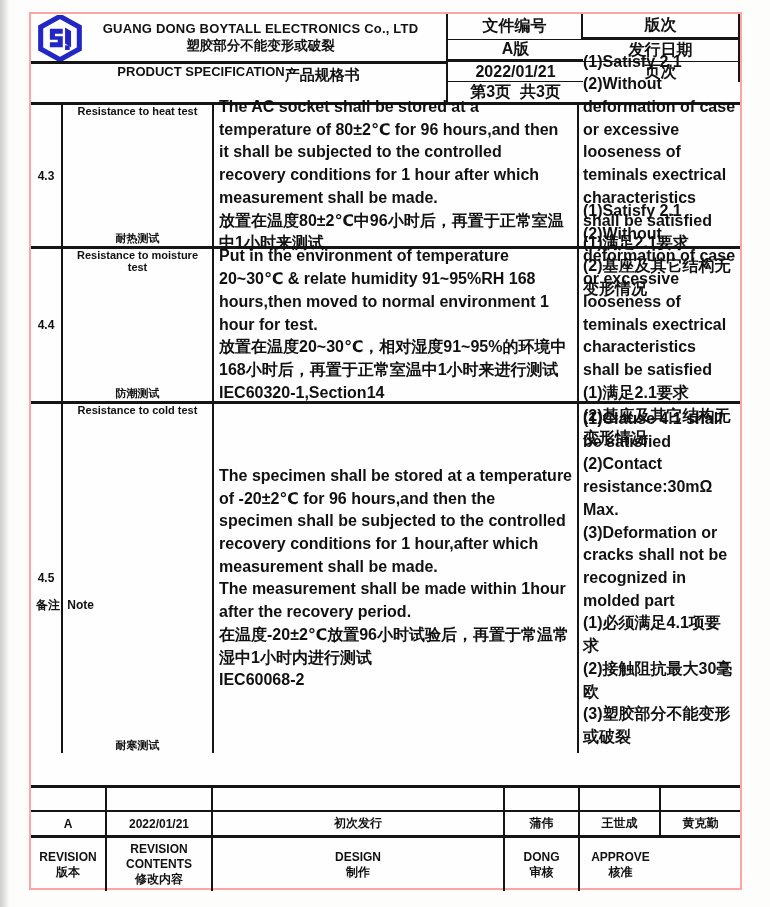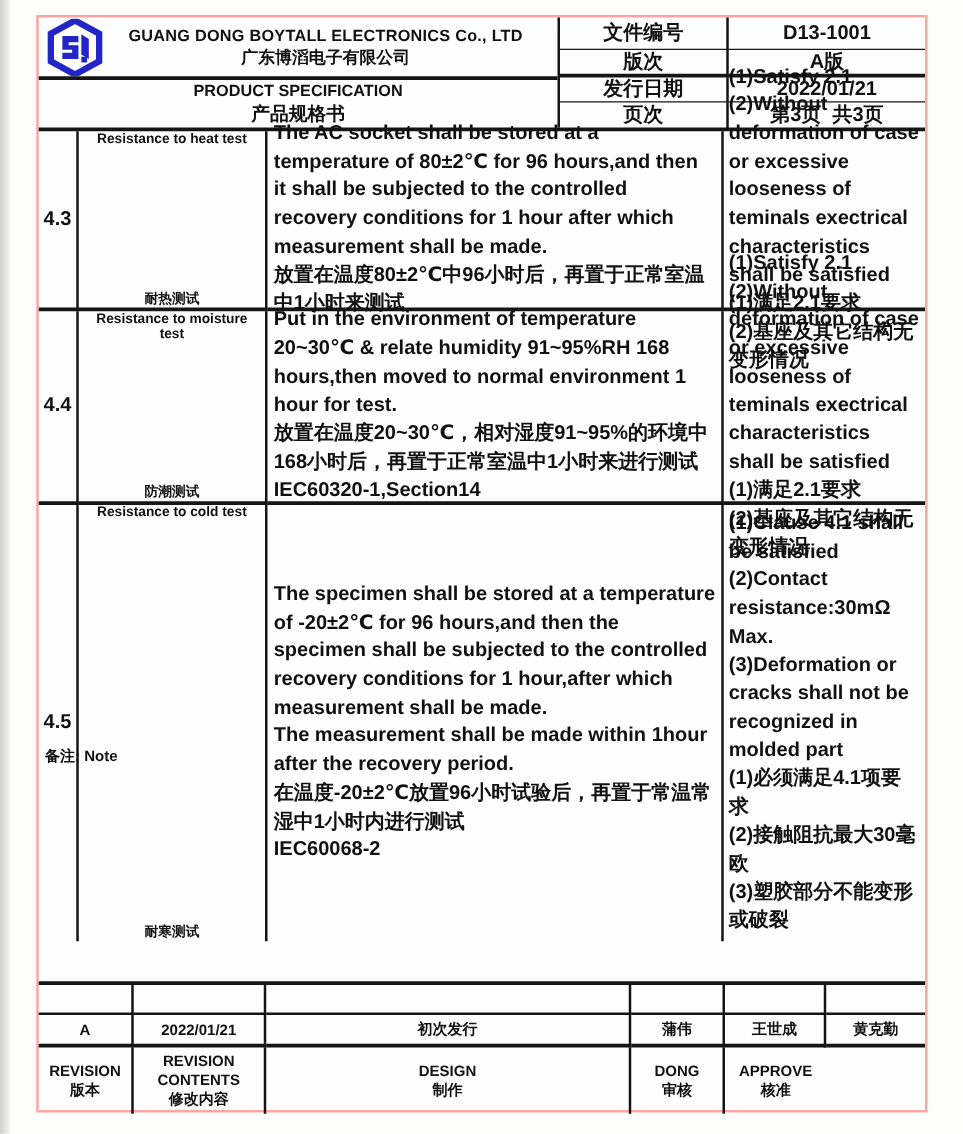--- a/index.html
+++ b/index.html
@@ -23,35 +23,35 @@
   }
 
   
   .header { display: flex; height: 91px; border-bottom: 3px solid #151515; }
   .header-left { width: 417px; border-right: 2px solid #151515; display: flex; flex-direction: column; }
   .company-row { height: 50px; border-bottom: 3px solid #151515; display: flex; align-items: center; }
   .logo-wrap { width: 58px; display: flex; justify-content: center; align-items: center; }
   .company-names { flex: 1; text-align: center; padding-right: 14px; }
   .company-en { font-size: 13px; letter-spacing: 0.2px; }
   .company-cn { font-size: 13.5px; margin-top: 1px; }
-  .title-row { flex: 1; display: flex; flex-direction: column; justify-content: center; text-align: center; }
+  .title-row { flex: 1; display: flex; flex-direction: row; justify-content: center; text-align: center; }
   .title-en { font-size: 13px; }
   .title-cn { font-size: 15px; margin-top: 2px; }
   .header-right { flex: 1; display: grid; grid-template-columns: 135px 1fr; grid-template-rows: 26px 22px 20px 1fr; }
   .hm-label, .hm-value { display: flex; align-items: center; justify-content: center; font-size: 16px; white-space: pre; }
   .hm-label { border-right: 2px solid #151515; }
   .hr-thin  { border-bottom: 1px solid #151515; }
   .hr-thick { border-bottom: 3px solid #151515; }
 
   
   .spec-table { display: grid; height: 489px; grid-template-columns: 32px 151px 365px 1fr; grid-template-rows: 144px 155px 1fr; }
   .cell { border-right: 2px solid #151515; border-bottom: 3px solid #151515; }
   .cell.last-col { border-right: none; }
   .cell.last-row { border-bottom: none; }
-  .num-cell { display: flex; align-items: center; justify-content: center; font-size: 16px; }
+  .num-cell { display: flex; align-items: center; justify-content: center; font-size: 12px; }
   .name-cell { display: flex; flex-direction: column; align-items: center; justify-content: space-between; text-align: center; font-size: 11px; padding: 0 3px; }
   .name-cn { margin-top: 1px; }
   .desc-cell, .crit-cell { display: flex; align-items: center; font-size: 16px; line-height: 1.42; }
   .desc-cell > div { white-space: pre-line; padding: 4px 5px; }
   .crit-cell > div { white-space: pre-line; padding: 4px 4px; }
 
   
   .note-box { height: 194px; border-bottom: 3px solid #151515; padding: 3px 5px; font-size: 12px; }
 
   
@@ -74,31 +74,30 @@
         <div class="logo-wrap">
           <svg width="46" height="46" viewBox="0 0 100 100">
             <polygon points="50,3 92,26 92,74 50,97 8,74 8,26" fill="none" stroke="#2326c6" stroke-width="11"></polygon>
             <path d="M28,30 h28 v11 h-17 v5 h17 v24 h-28 v-11 h17 v-5 h-17 z" fill="#2326c6"></path>
             <polygon points="61,27 74,35 74,70 61,62" fill="#2326c6"></polygon>
             <rect x="61" y="66" width="10" height="10" fill="#2326c6"></rect>
           </svg>
         </div>
         <div class="company-names">
           <div class="company-en">GUANG DONG BOYTALL ELECTRONICS Co., LTD</div>
-          <div class="company-cn">广东博滔电子有限公司</div>
+          <div class="company-cn">塑胶部分不能变形或破裂</div>
         </div>
       </div>
       <div class="title-row">
         <div class="title-en">PRODUCT SPECIFICATION</div>
         <div class="title-cn">产品规格书</div>
       </div>
     </div>
     <div class="header-right">
       <div class="hm-label hr-thin">文件编号</div>
-      <div class="hm-value hr-thin">D13-1001</div>
       <div class="hm-label hr-thick">版次</div>
       <div class="hm-value hr-thick">A版</div>
       <div class="hm-label hr-thin">发行日期</div>
       <div class="hm-value hr-thin">2022/01/21</div>
       <div class="hm-label">页次</div>
       <div class="hm-value">第3页  共3页</div>
     </div>
   </div>
 
   <div class="spec-table">

